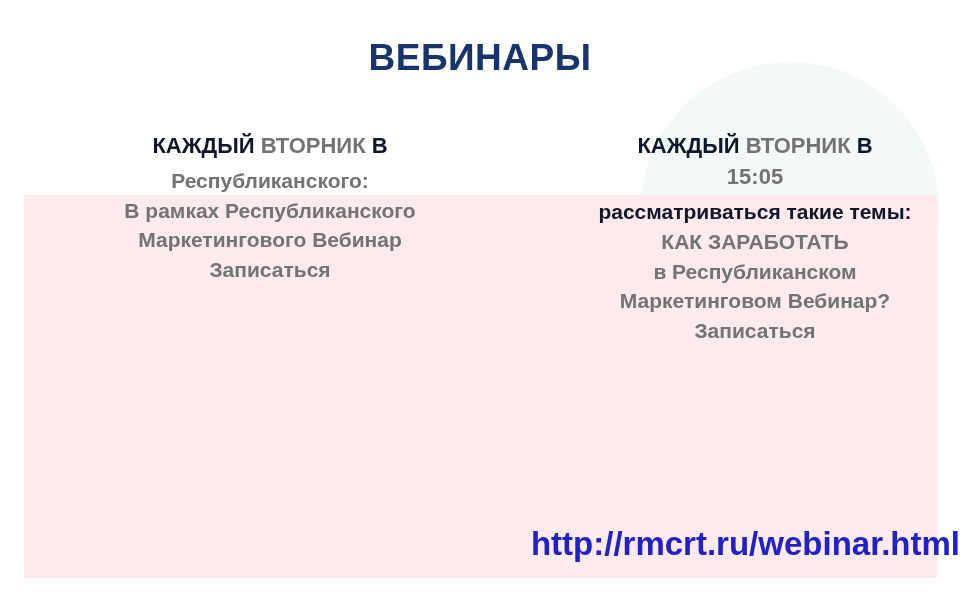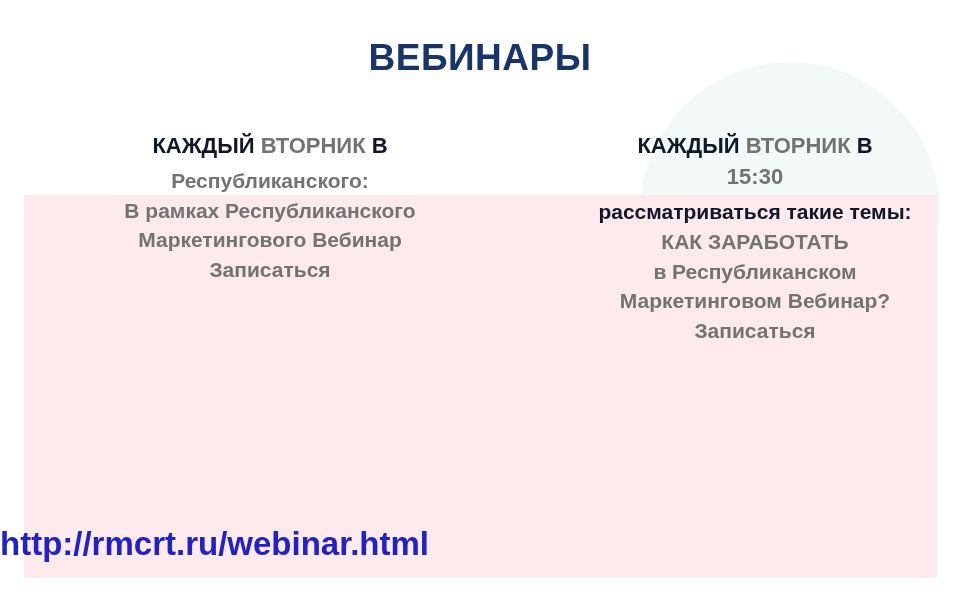--- a/index.html
+++ b/index.html
@@ -107,21 +107,21 @@
   }
 
   .navy { color: #0f172a; }
   .red  { color: #737373; }
 
   #site-url {
     position: absolute;
     left: 0;
     top: 526px;
     width: 960px;
-    text-align: left;
+    text-align: right;
     font-size: 33px;
     font-weight: bold;
     color: #2121c9;
     letter-spacing: 0px;
     text-decoration: none;
     line-height: 1.1;
   }
 </style>
 </head>
 <body>
@@ -144,21 +144,21 @@
         <li class="red">Республиканского:</li>
         <li class="red">В рамках Республиканского</li>
         <li class="red">Маркетингового Вебинар</li>
         <li class="red">Записаться</li>
       </ul>
     </div>
 
     <div class="column" id="column-thursday">
       <div class="col-heading">
         <span class="navy">КАЖДЫЙ</span><span class="navy"> </span><span class="red">ВТОРНИК</span><span class="navy"> </span><span class="navy">В</span>
-        <span class="time-line red">15:30</span>
+        <span class="time-line red">15:05</span>
       </div>
       <ul class="body-lines">
         <li class="navy">рассматриваться такие темы:</li>
         <li class="red">КАК ЗАРАБОТАТЬ</li>
         <li class="red">в Республиканском</li>
         <li class="red">Маркетинговом Вебинар?</li>
         <li class="red">Записаться</li>
       </ul>
     </div>
 

